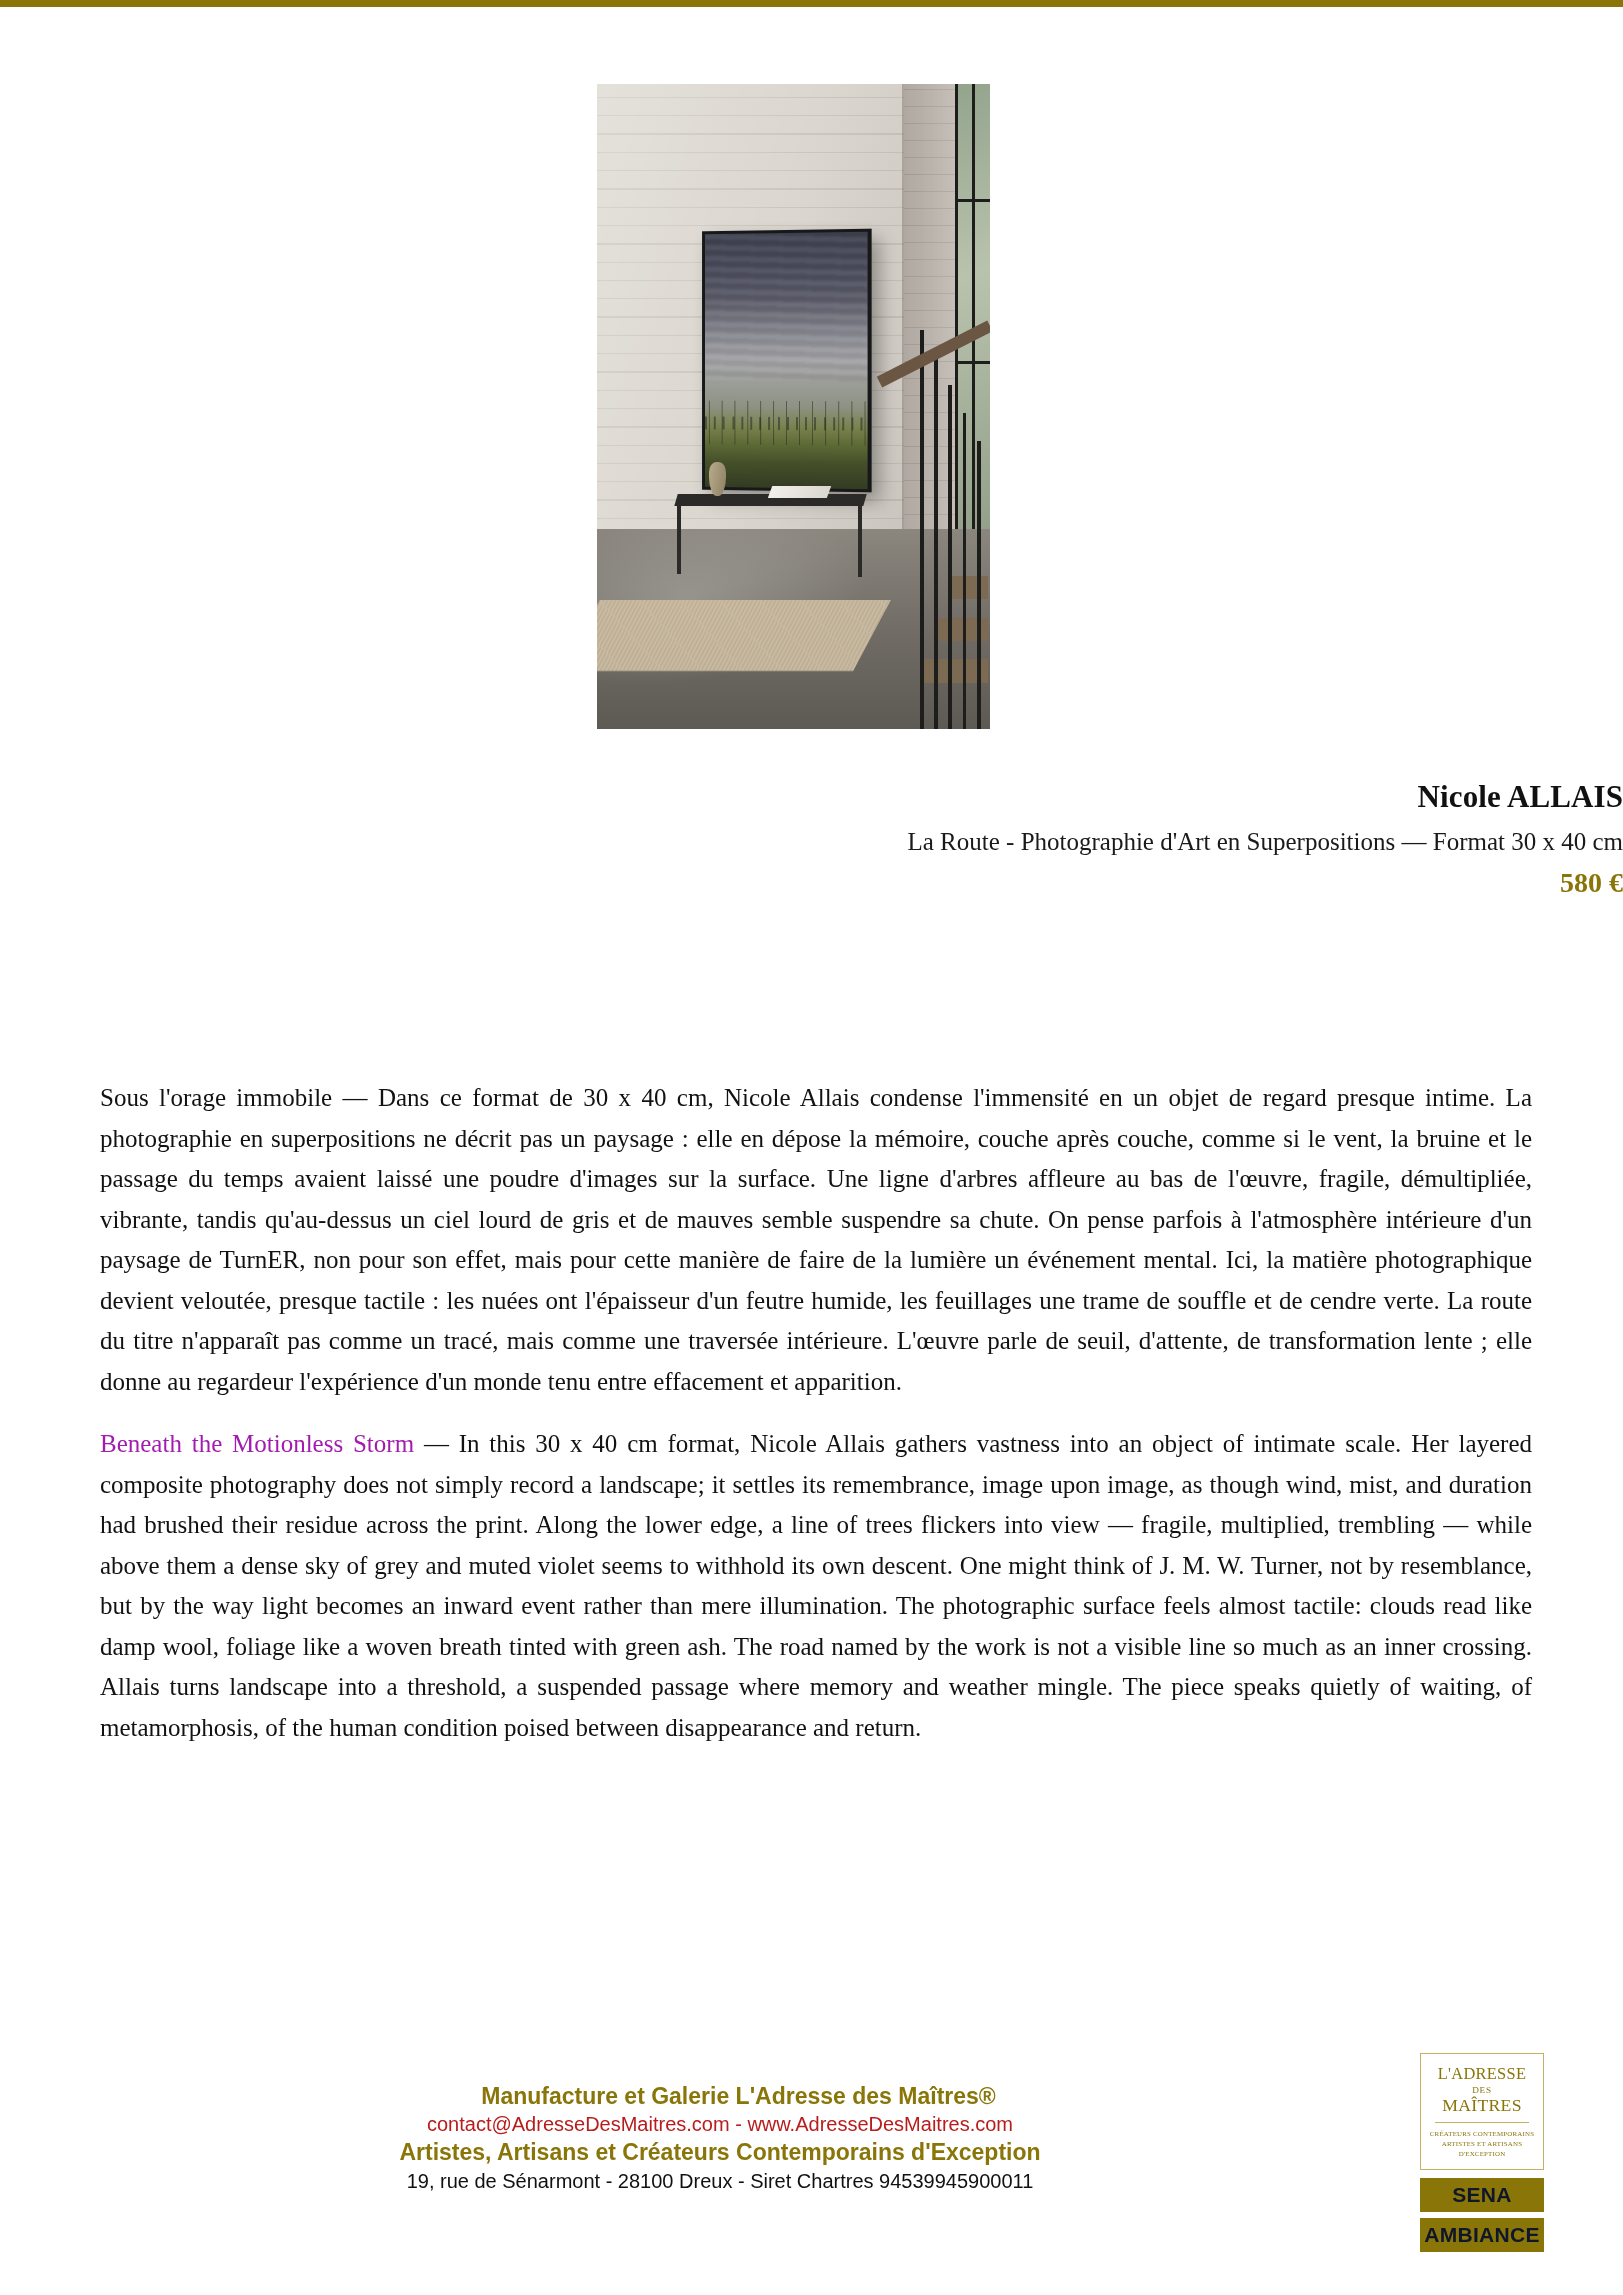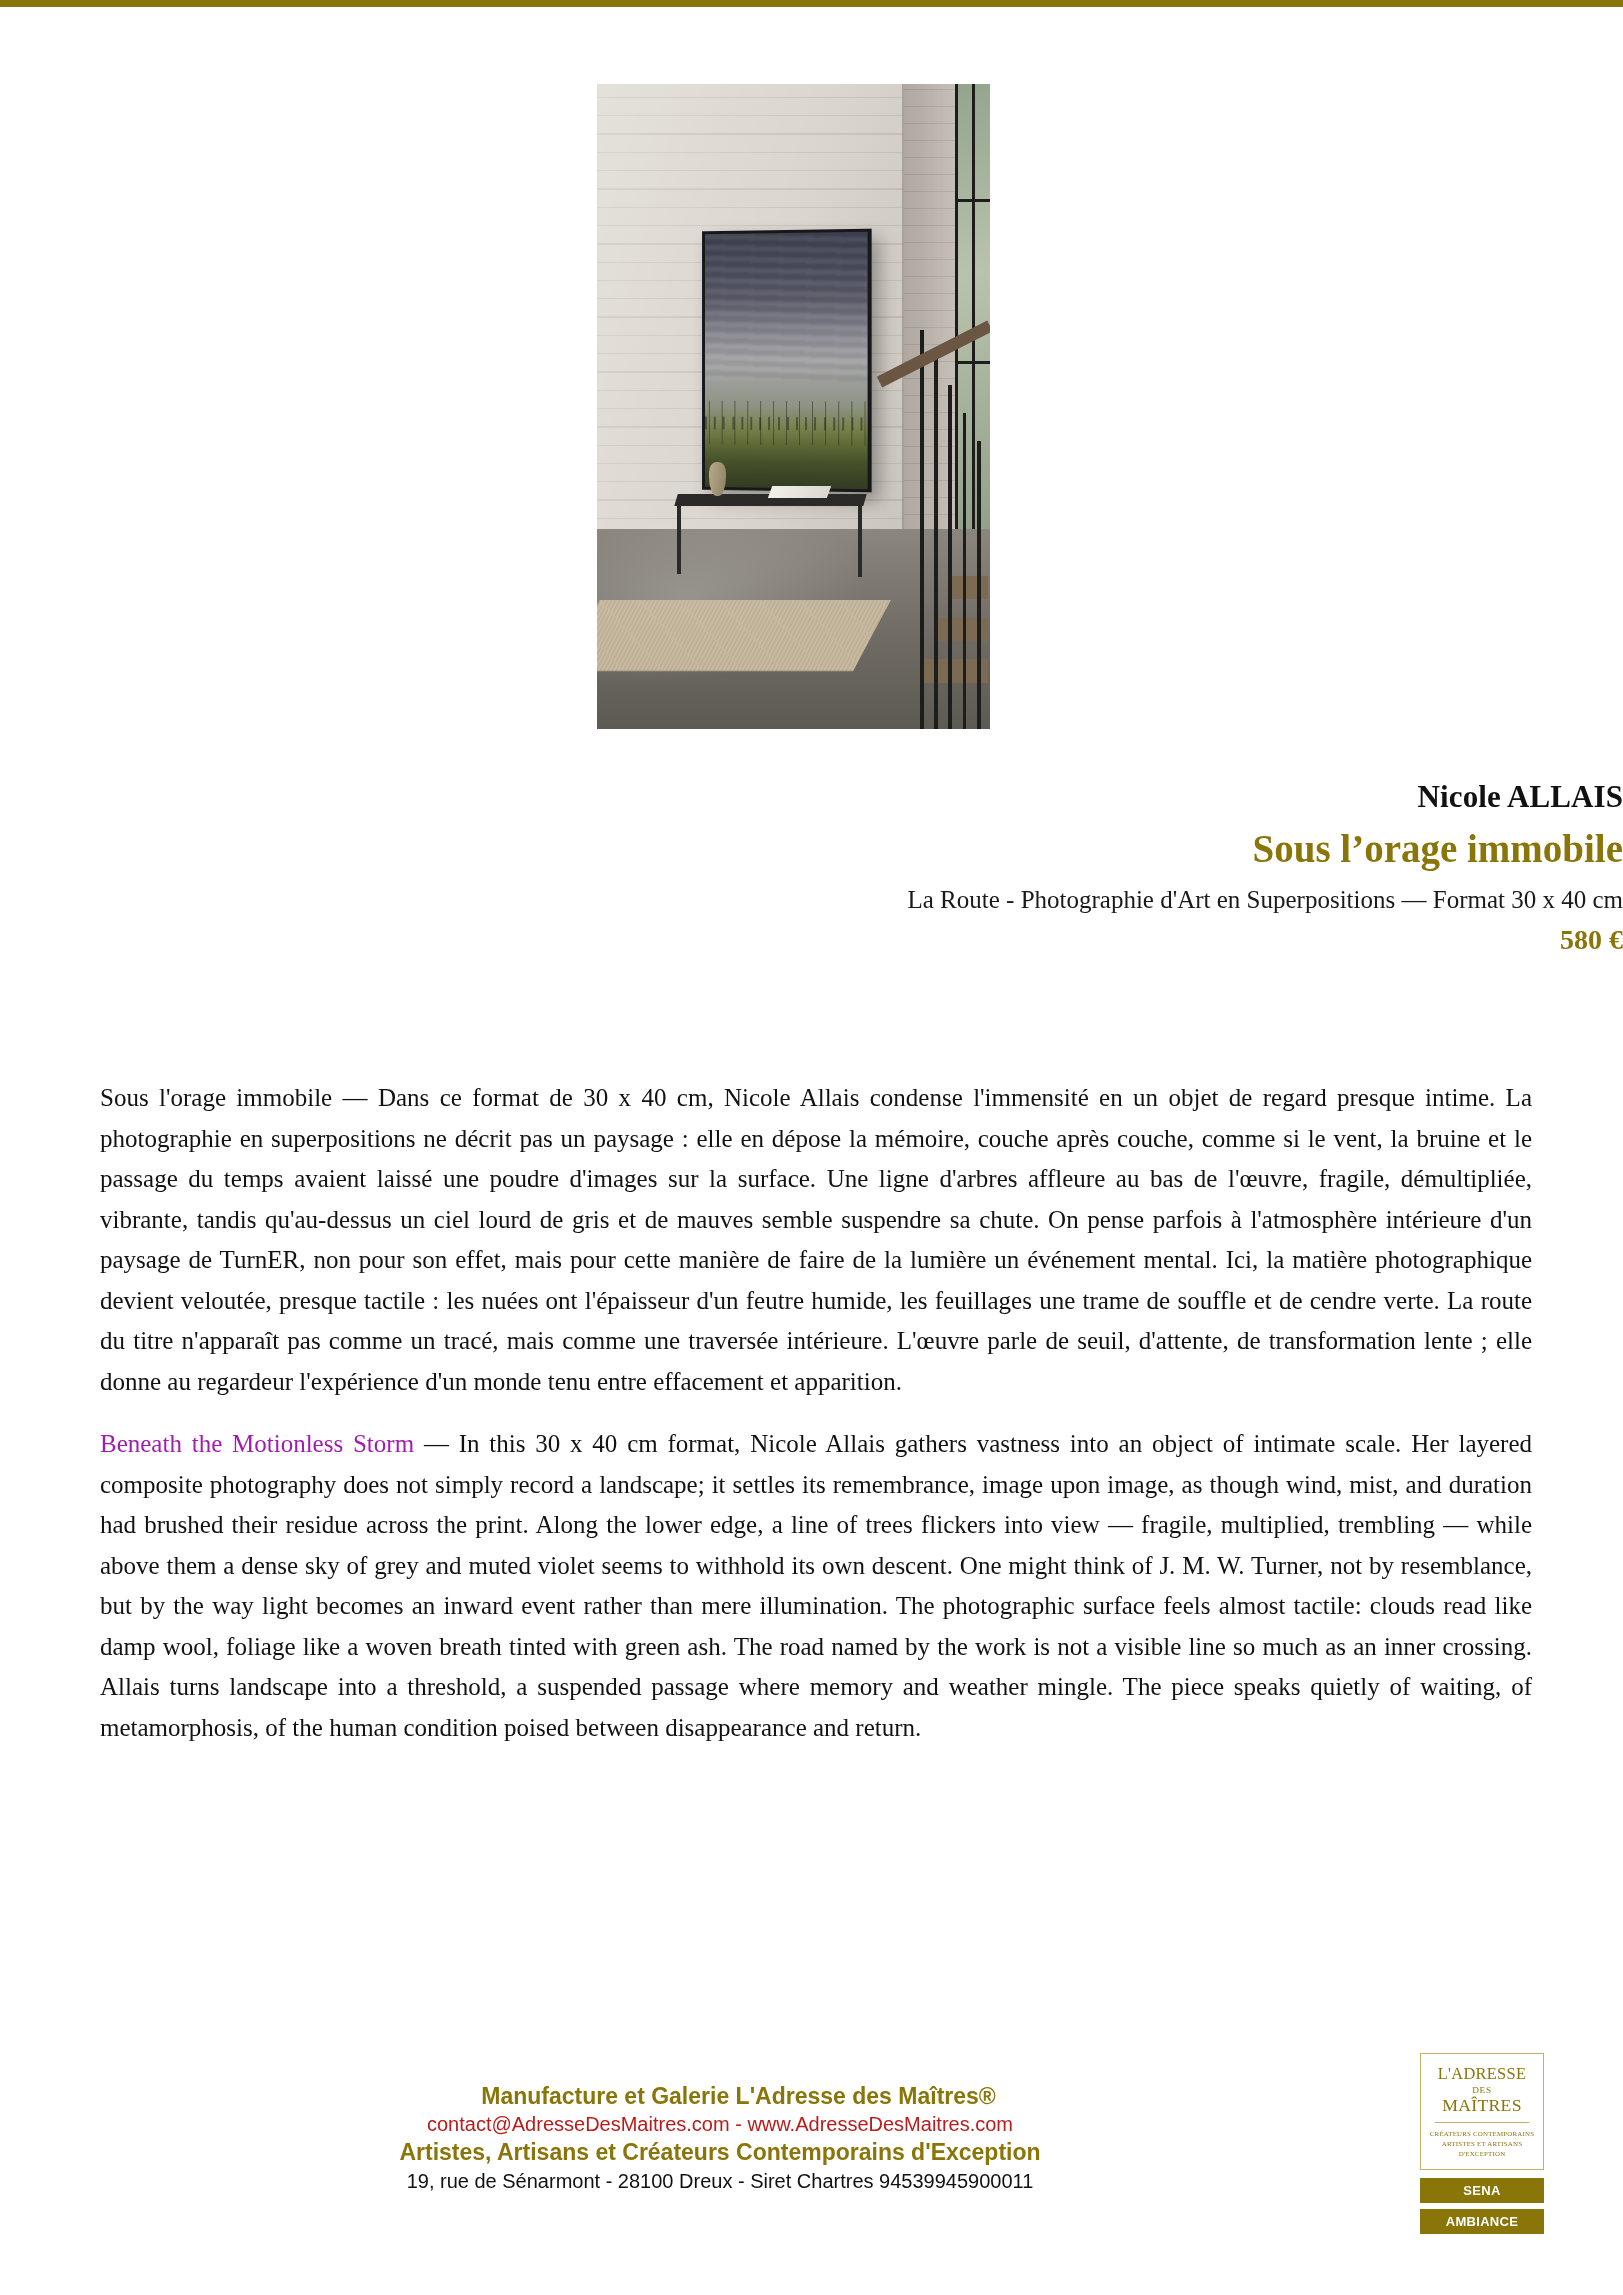--- a/index.html
+++ b/index.html
@@ -170,23 +170,23 @@
     border:1.3px solid #c8b062;background:#ffffff;
     padding:10.5px 3.9px 9.2px;text-align:center;color:#8a7508;
     font-family:"Liberation Serif", serif;
   }
   .logo-l1{font-size:16.4px;letter-spacing:0.3px;line-height:1.05;}
   .logo-l2{font-size:9.2px;letter-spacing:0.7px;margin-top:3.3px;}
   .logo-l3{font-size:17.7px;letter-spacing:0.3px;margin-top:1.3px;line-height:1.05;}
   .logo-rule{height:0.7px;background:#c8b062;margin:7.2px 10.5px 5.9px;}
   .logo-sub{font-size:6.9px;letter-spacing:0.2px;line-height:1.5;}
   .badge{
-    margin-top:8.5px;background:#8a7508;color:#ffffff;
+    margin-top:8.5px;background:#8a7508;color:#0f172a;
     font-family:"Liberation Sans", sans-serif;font-weight:bold;
-    font-size:13px;text-align:center;padding:4.6px 0 5.2px;letter-spacing:0.3px;
+    font-size:21px;text-align:center;padding:4.6px 0 5.2px;letter-spacing:0.3px;
   }
   .badge.second{margin-top:5.9px;}
 </style>
 </head>
 <body>
 
 <div class="topbar"></div>
 
 <div class="photo-wrap">
   <div class="scene">
@@ -225,21 +225,20 @@
       <div class="baluster" style="right:32%;height:74%"></div>
       <div class="baluster" style="right:44%;height:80%"></div>
       <div class="baluster" style="right:56%;height:86%"></div>
       <div class="handrail"></div>
     </div>
   </div>
 </div>
 
 <div class="titleblock">
   <div class="artist">Nicole ALLAIS</div>
-  <div class="worktitle">Sous l’orage immobile</div>
   <div class="subtitle">La Route - Photographie d'Art en Superpositions — Format 30 x 40 cm</div>
   <div class="price">580 €</div>
 </div>
 
 <div class="body-text">
   <p><span>Sous l'orage immobile</span><span> — Dans ce format de 30 x 40 cm, Nicole Allais condense l'immensité en un objet de regard presque intime. La photographie en superpositions ne décrit pas un paysage : elle en dépose la mémoire, couche après couche, comme si le vent, la bruine et le passage du temps avaient laissé une poudre d'images sur la surface. Une ligne d'arbres affleure au bas de l'œuvre, fragile, démultipliée, vibrante, tandis qu'au-dessus un ciel lourd de gris et de mauves semble suspendre sa chute. On pense parfois à l'atmosphère intérieure d'un paysage de TurnER, non pour son effet, mais pour cette manière de faire de la lumière un événement mental. Ici, la matière photographique devient veloutée, presque tactile : les nuées ont l'épaisseur d'un feutre humide, les feuillages une trame de souffle et de cendre verte. La route du titre n'apparaît pas comme un tracé, mais comme une traversée intérieure. L'œuvre parle de seuil, d'attente, de transformation lente ; elle donne au regardeur l'expérience d'un monde tenu entre effacement et apparition.</span></p>
   <p><span class="en-title">Beneath the Motionless Storm</span><span> — In this 30 x 40 cm format, Nicole Allais gathers vastness into an object of intimate scale. Her layered composite photography does not simply record a landscape; it settles its remembrance, image upon image, as though wind, mist, and duration had brushed their residue across the print. Along the lower edge, a line of trees flickers into view — fragile, multiplied, trembling — while above them a dense sky of grey and muted violet seems to withhold its own descent. One might think of J. M. W. Turner, not by resemblance, but by the way light becomes an inward event rather than mere illumination. The photographic surface feels almost tactile: clouds read like damp wool, foliage like a woven breath tinted with green ash. The road named by the work is not a visible line so much as an inner crossing. Allais turns landscape into a threshold, a suspended passage where memory and weather mingle. The piece speaks quietly of waiting, of metamorphosis, of the human condition poised between disappearance and return.</span></p>
 </div>
 
 <div class="footer">

